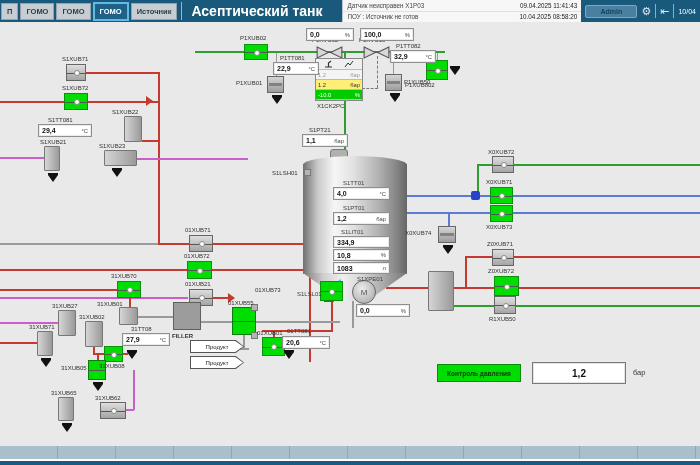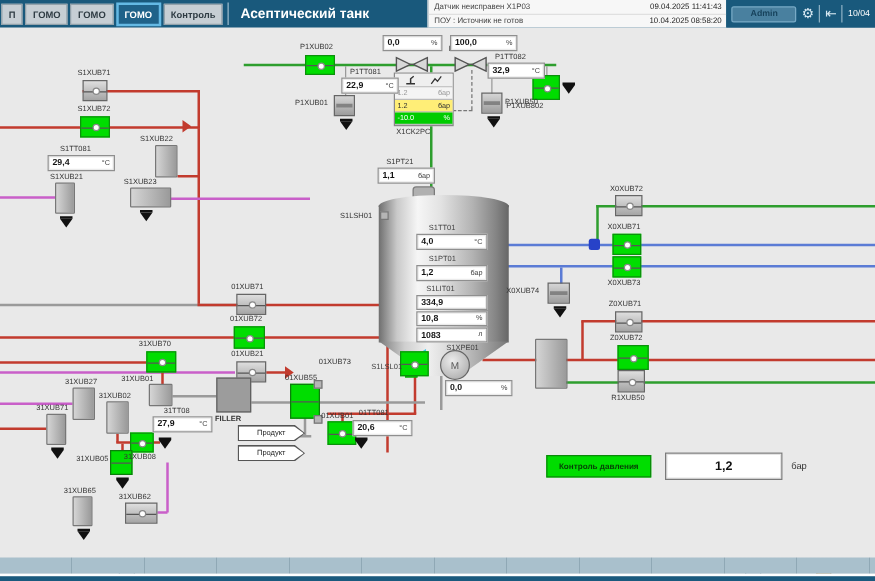--- a/index.html
+++ b/index.html
@@ -4,21 +4,21 @@
 <style>
   html,body{margin:0;padding:0;width:700px;height:465px;overflow:hidden;
     font-family:"Liberation Sans",sans-serif;background:#e9e9e9;position:relative;}
   
   #topbar{position:absolute;left:0;top:0;width:700px;height:22px;background:#19597c;
     display:flex;align-items:center;z-index:50;}
   .tab{height:15px;padding:0 5px;margin:0 1px;background:#c6ced4;color:#2f3c44;
     font-size:7.5px;font-weight:bold;display:flex;align-items:center;border:1px solid #93a2ab;cursor:pointer;white-space:nowrap;}
   .tab.active{background:#1f6289;color:#fff;border:2px solid #64b9e4;}
   .tsep{width:1px;height:18px;background:#cfe2ec;opacity:.7;margin:0 3px;}
-  #screen-title{color:#fff;font-size:11px;font-weight:bold;margin-left:6px;flex:1;white-space:nowrap;}
+  #screen-title{color:#fff;font-size:14px;font-weight:bold;margin-left:6px;flex:1;white-space:nowrap;}
   #alarmpanel{width:238px;height:22px;background:#f7f7f7;display:flex;flex-direction:column;justify-content:center;border-left:1px solid #b9c6cd;}
   .alrow{display:flex;justify-content:space-between;align-items:center;font-size:6.3px;padding:0 4px;height:10px;}
   .alrow+.alrow{border-top:1px solid #e0e0e0;}
   .altext{color:#444;}
   .altime{color:#222;}
   #tr-right{display:flex;align-items:center;gap:4px;padding:0 4px;height:22px;background:#19597c;}
   #adminbtn{width:52px;height:13px;background:#49809f;color:#17425c;border:1px solid #78aac6;
     font-size:7px;font-weight:bold;border-radius:2px;font-family:"Liberation Sans",sans-serif;}
   .tico{color:#d7e8f2;font-size:11px;line-height:11px;cursor:pointer;}
   .tsep2{width:1px;height:14px;background:#d7e8f2;opacity:.6;}
@@ -456,21 +456,21 @@
       <span class="v">20,6</span>
       <span class="u">°C</span>
     </div>
   </div>
 
 <div id="topbar">
   <div class="tab">П</div>
   <div class="tab">ГОМО</div>
   <div class="tab">ГОМО</div>
   <div class="tab active">ГОМО</div>
-  <div class="tab">Контроль</div>
+  <div class="tab">Источник</div>
   <div class="tsep"></div>
   <div id="screen-title">Асептический танк</div>
   <div id="alarmpanel">
     <div class="alrow">
       <span class="altext">Датчик неисправен Х1Р03</span>
       <span class="altime">09.04.2025 11:41:43</span>
     </div>
     <div class="alrow">
       <span class="altext">ПОУ : Источник не готов</span>
       <span class="altime">10.04.2025 08:58:20</span>

